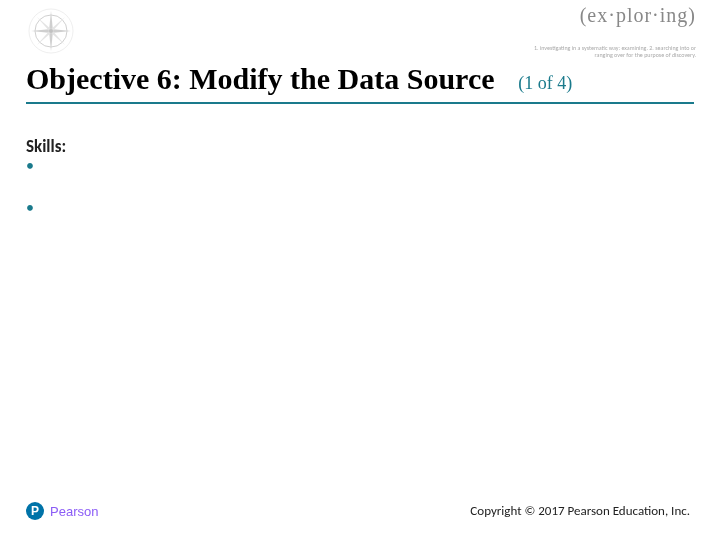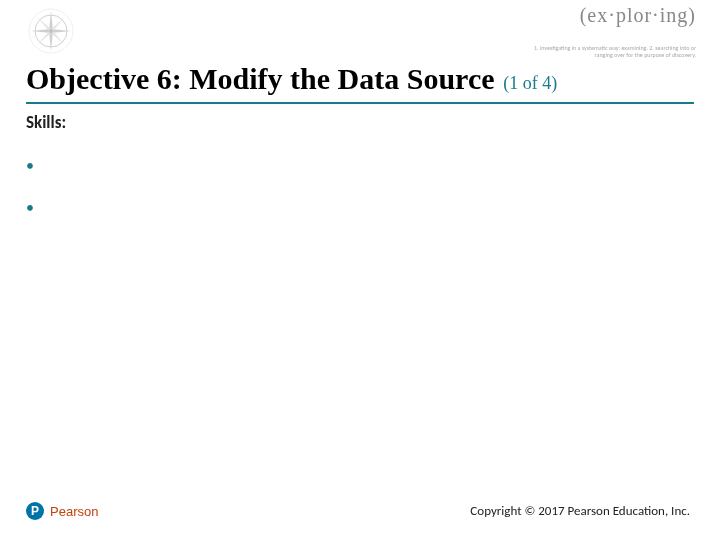--- a/index.html
+++ b/index.html
@@ -50,26 +50,26 @@
     font-family: 'Times New Roman', Georgia, serif;
     font-size: 30px;
     font-weight: bold;
     color: #000;
     display: inline;
   }
   .title-count {
     font-family: 'Times New Roman', Georgia, serif;
     font-size: 18px;
     color: #1a7a8c;
-    margin-left: 5px;
+    margin-left: 20px;
     display: inline;
   }
   .skills-label {
     position: absolute;
-    top: 112px;
+    top: 136px;
     left: 26px;
     font-size: 17px;
     font-weight: bold;
     color: #222;
   }
   .bullets {
     position: absolute;
     top: 158px;
     left: 26px;
     right: 26px;
@@ -103,21 +103,21 @@
     color: #fff;
     font-size: 12px;
     font-weight: bold;
     display: flex;
     align-items: center;
     justify-content: center;
     font-family: Arial, sans-serif;
   }
   .p-text {
     font-size: 13px;
-    color: #c2410c;
+    color: #8b5cf6;
     font-family: Arial, sans-serif;
   }
   .copyright {
     position: absolute;
     bottom: 22px;
     right: 30px;
     font-size: 13px;
     color: #222;
   }
 </style>

